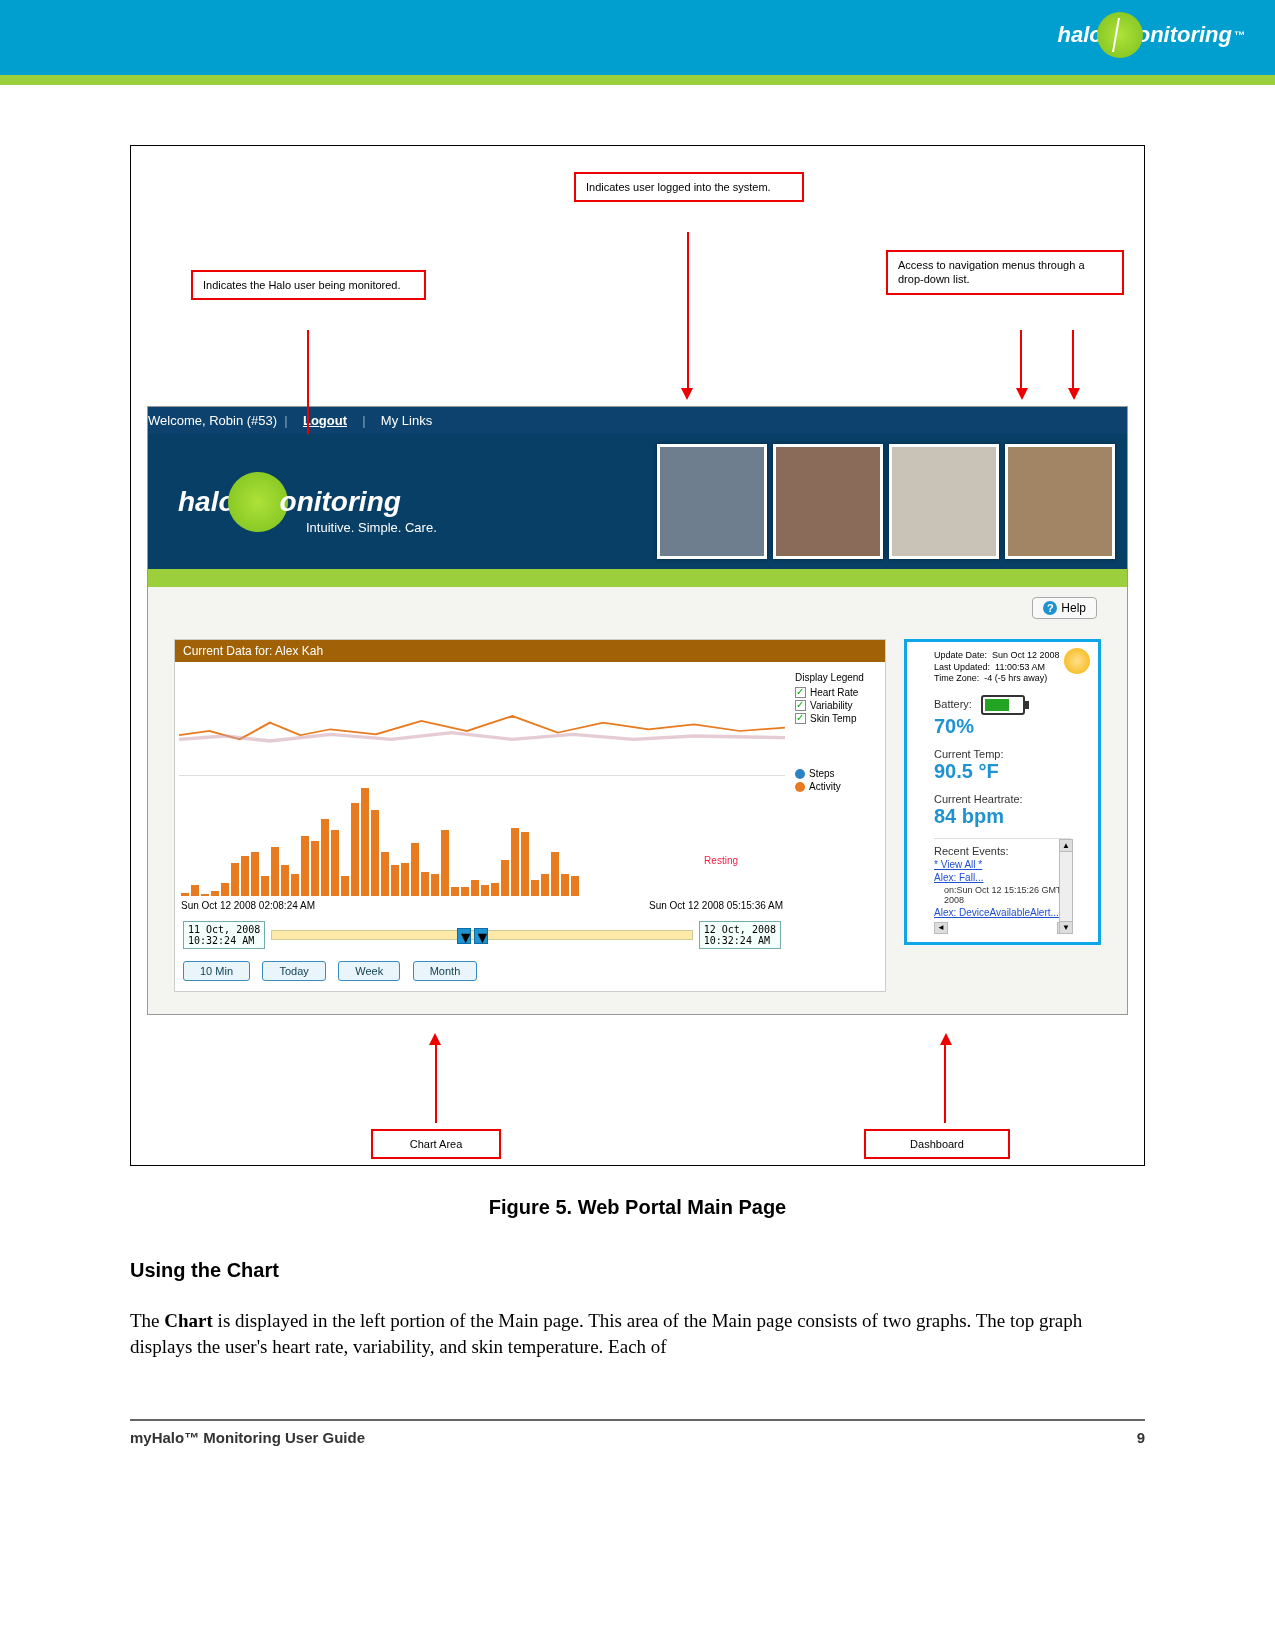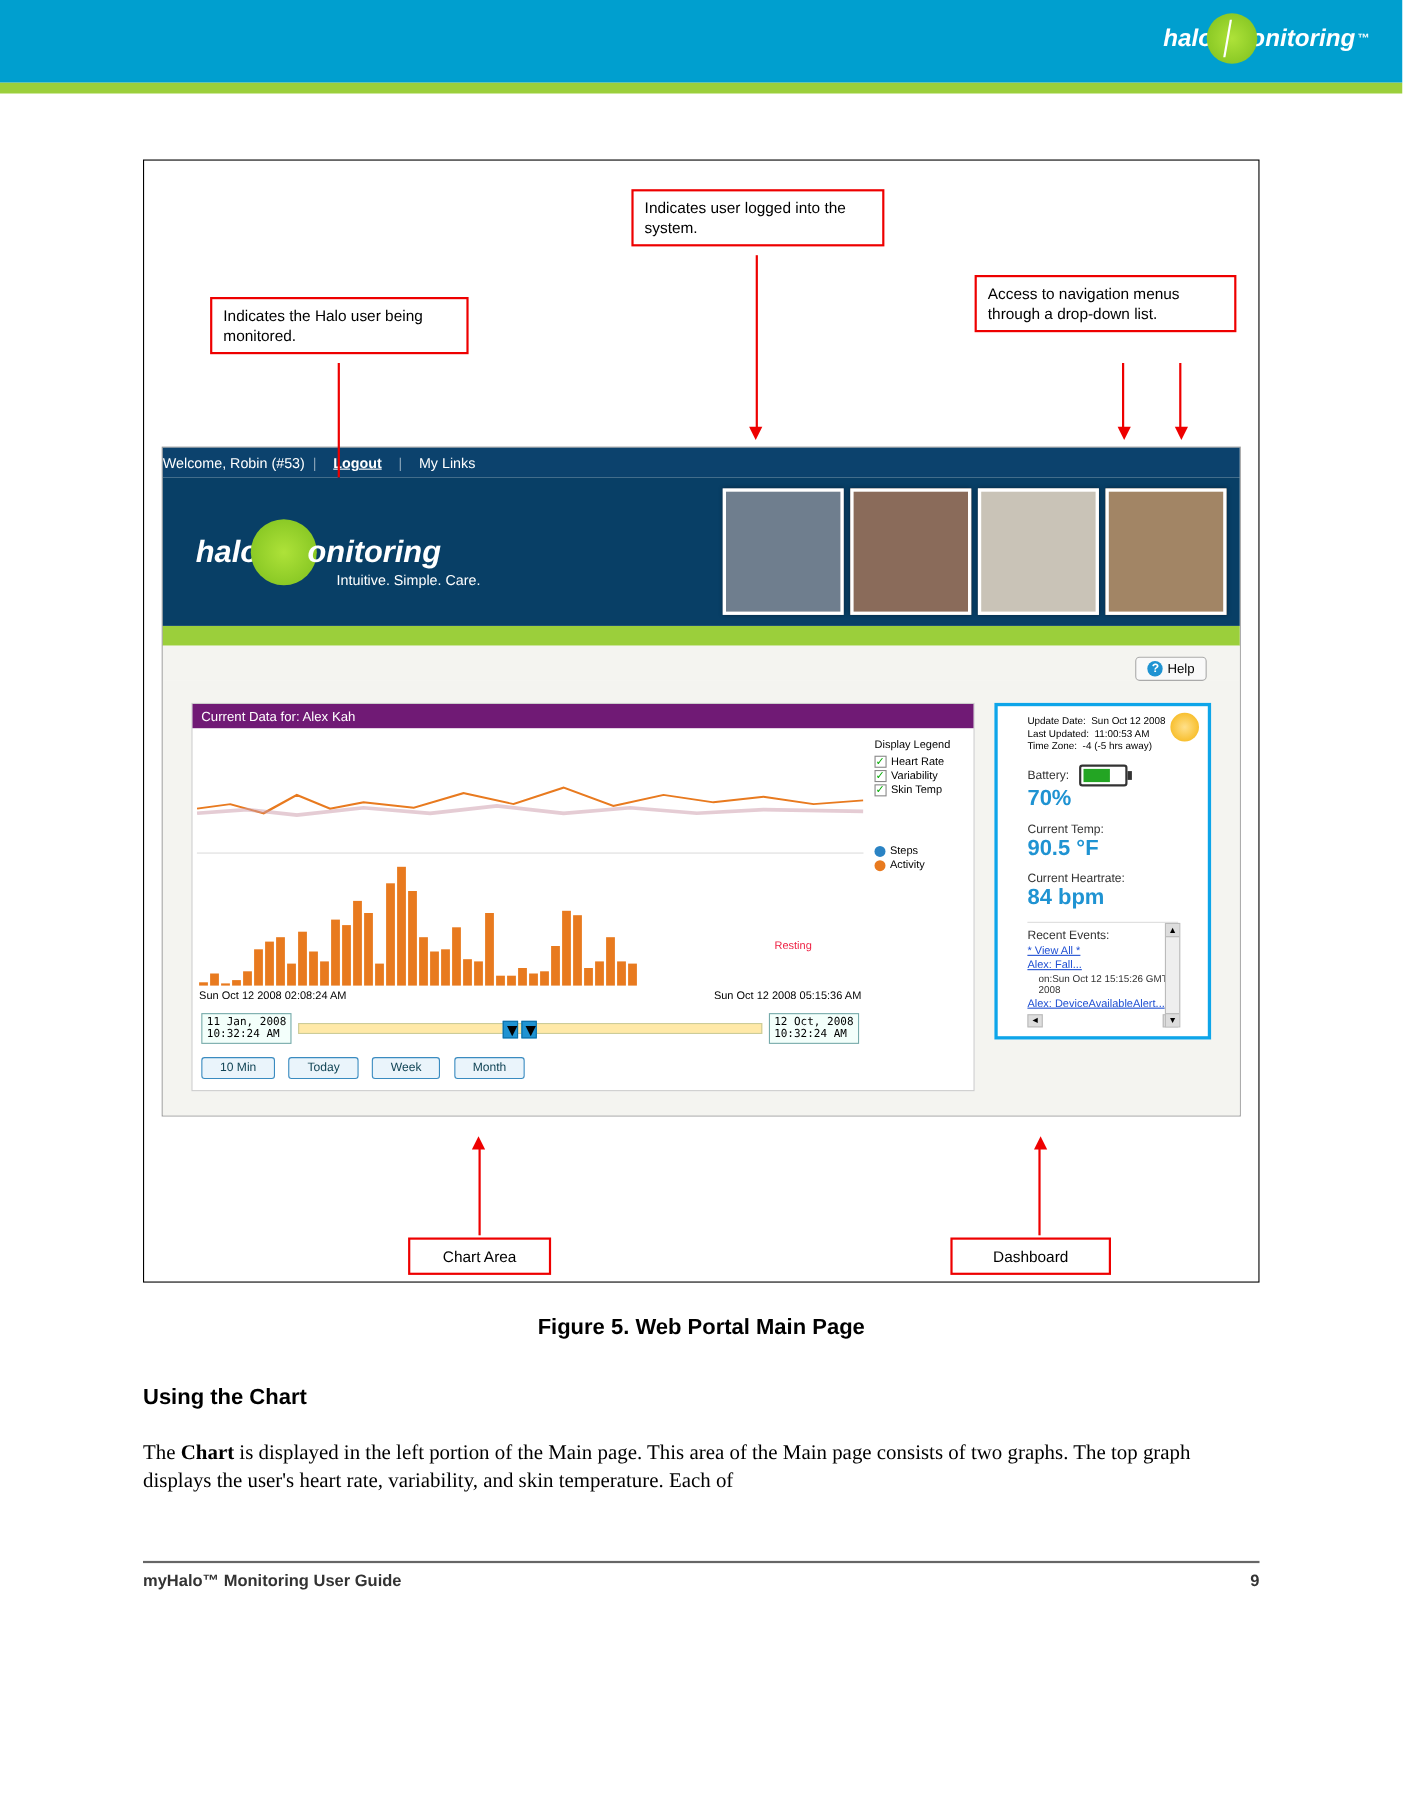--- a/index.html
+++ b/index.html
@@ -12,21 +12,21 @@
   .page-top .brand .circle::after { content: ""; position: absolute; left: 18px; top: 6px; width: 8px; height: 34px; border-left: 2px solid #fff; transform: skewX(-10deg); }
   .green-bar { height: 10px; background: #9bcf3b; }
 
   
   .doc-body { padding: 60px 130px 40px 130px; }
 
   
   .figure-wrap { border: 1px solid #000; padding: 30px 16px 40px 16px; position: relative; }
 
   
-  .callout { position: absolute; border: 2px solid #e00; background: #fff; font-size: 14px; padding: 6px 10px; line-height: 1.3; }
+  .callout { position: absolute; border: 2px solid #e00; background: #fff; font-size: 11px; padding: 6px 10px; line-height: 1.3; }
   .callout.cb1 { left: 60px; top: 124px; width: 235px; }
   .callout.cb2 { left: 443px; top: 26px; width: 230px; }
   .callout.cb3 { right: 20px; top: 104px; width: 238px; }
   .callout.cbChart { left: 240px; bottom: 6px; width: 130px; text-align: center; }
   .callout.cbDash  { right: 134px; bottom: 6px; width: 146px; text-align: center; }
 
   
   .arrow { position: absolute; background: #e00; }
   .arrow.v { width: 2px; }
   .arrowhead { position: absolute; width: 0; height: 0; border-left: 6px solid transparent; border-right: 6px solid transparent; }
@@ -50,21 +50,21 @@
   .hero .ph:nth-child(4){ background:#a28565; }
   .subbar { height: 18px; background:#9bcf3b; }
 
   .portal-body { display:flex; padding:20px 26px 22px 26px; gap:18px; align-items:flex-start; background:#f4f4f0; }
   .help-row { text-align:right; padding:10px 30px 0 0; background:#f4f4f0; }
   .help-btn { display:inline-flex; align-items:center; gap:4px; border:1px solid #aaa; border-radius:4px; padding:3px 10px; font-size:12px; background:#f9f9f9; }
   .help-btn .qi { width:14px; height:14px; border-radius:50%; background:#1f93d2; color:#fff; font-size:11px; line-height:14px; text-align:center; font-weight:bold; }
 
   
   .chart-panel { flex:1; border:1px solid #ccc; background:#fff; }
-  .chart-head { background:#701a75; color:#fff; font-size:12px; padding:4px 8px; }
+  .chart-head { background:#a16207; color:#fff; font-size:12px; padding:4px 8px; }
   .chart-inner { display:flex; }
   .graphs { flex:1; padding:4px 4px 0 4px; }
   .graph1 { height:110px; background:linear-gradient(#fff,#fff); position:relative; border-bottom:1px solid #ddd; overflow:hidden; }
   .sketchline { position:absolute; left:0; right:0; top:40px; height:50px; }
   .sketchline svg { width:100%; height:100%; }
   .graph2 { height:120px; display:flex; align-items:flex-end; gap:2px; padding:6px 2px 0 2px; position:relative; }
   .bar { width:8px; background:#e87a1f; }
   .resting { position:absolute; right:47px; bottom:30px; font-size:10px; color:#e24; }
   .xlabels { display:flex; justify-content:space-between; font-size:10px; padding:4px 2px; }
   .slider-row { display:flex; align-items:center; gap:6px; padding:6px 4px; }
@@ -238,21 +238,21 @@
                   <div class="bar" style="height: 22px;"></div>
                   <div class="bar" style="height: 19.8px;"></div>
                   <span class="resting">Resting</span>
               </div>
               <div class="xlabels">
                 <span>Sun Oct 12 2008 02:08:24 AM</span>
                 <span>Sun Oct 12 2008 05:15:36 AM</span>
               </div>
               <div class="slider-row">
                 <div class="datebox">
-                  <div>11 Jan, 2008</div>
+                  <div>11 Oct, 2008</div>
                   <div>10:32:24 AM</div>
                 </div>
                 <div class="track">
                   <div class="handle l">▼</div>
                   <div class="handle r">▼</div>
                 </div>
                 <div class="datebox">
                   <div>12 Oct, 2008</div>
                   <div>10:32:24 AM</div>
                 </div>

